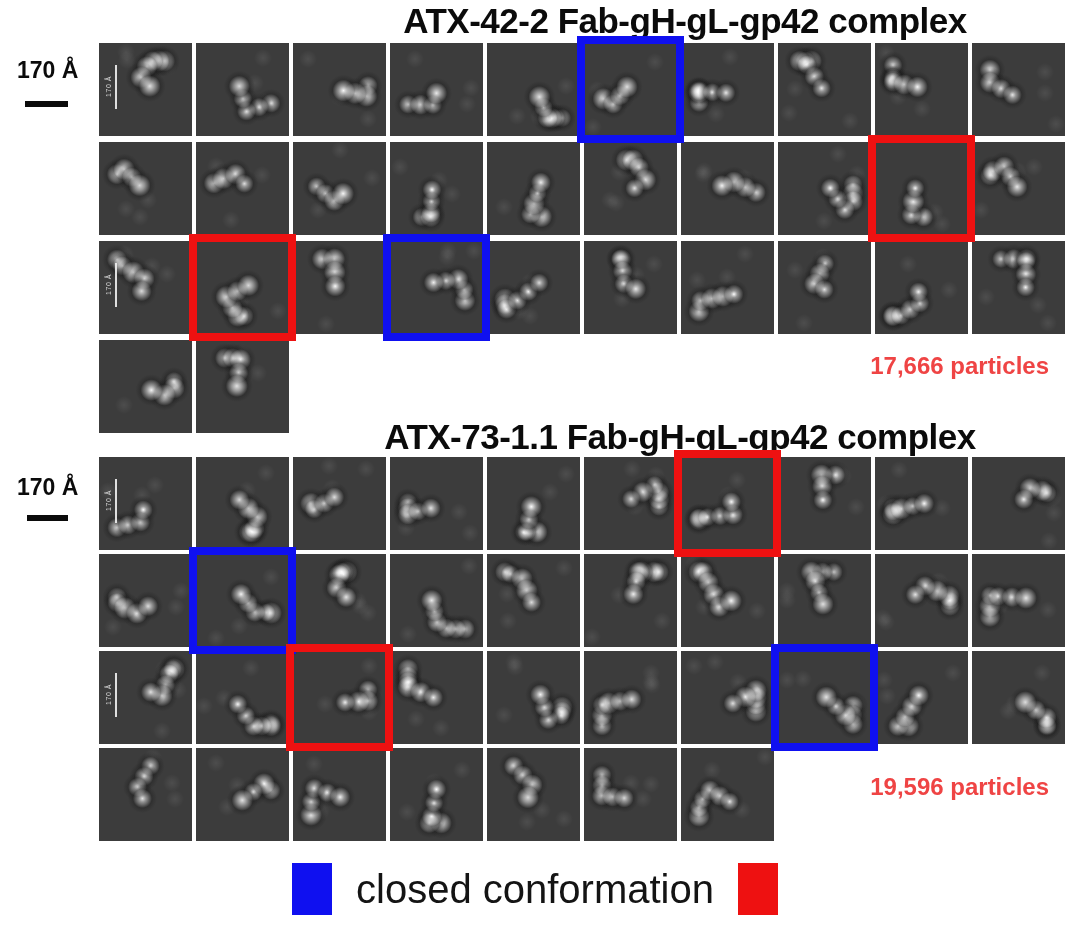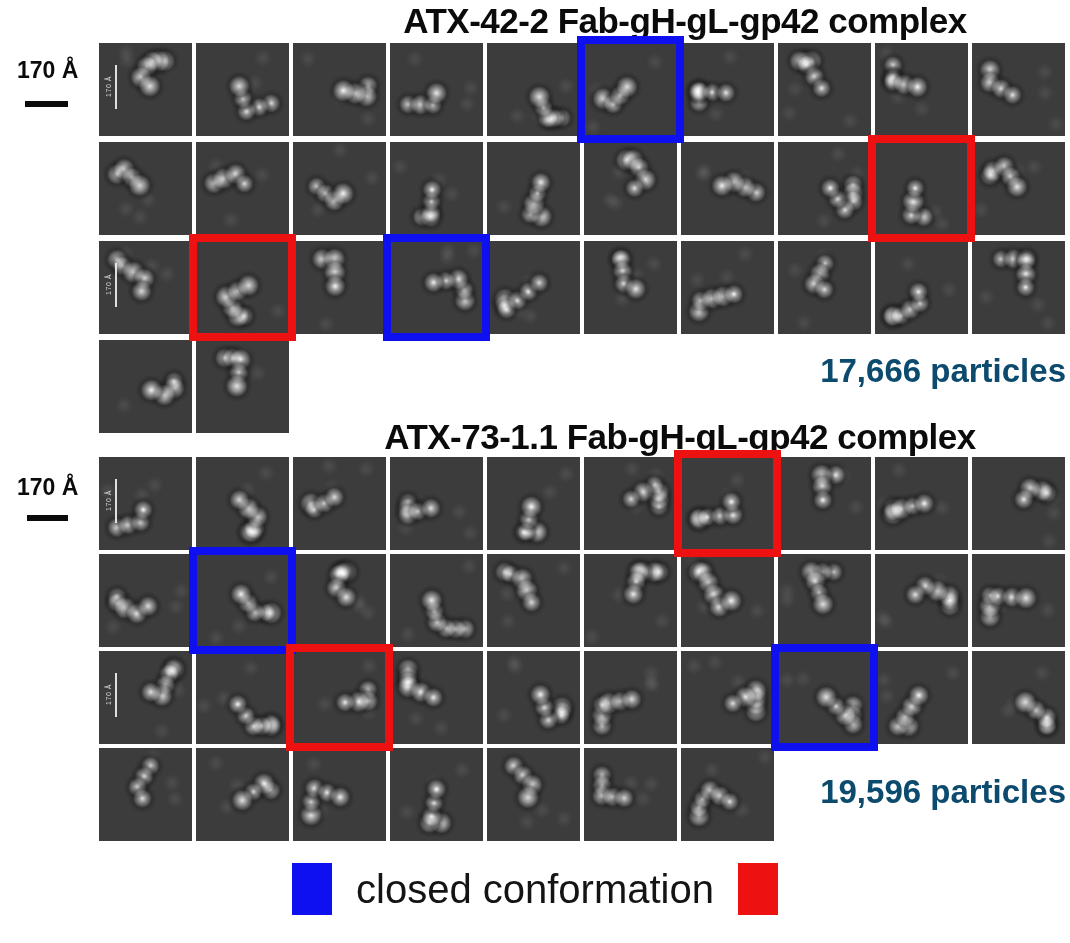--- a/index.html
+++ b/index.html
@@ -25,21 +25,21 @@
   #grid-1 .grid-row{margin-bottom:4px;}
 
   .tile{position:relative;width:93px;height:93px;background-color:#3c3c3c;flex:0 0 auto;}
   .hl{position:absolute;inset:-7px;border:8px solid #000;z-index:3;pointer-events:none;}
 
   .tile-scale{position:absolute;left:0;top:0;width:30px;height:93px;z-index:2;}
   .tile-scale .vline{position:absolute;left:16px;top:22px;width:2px;height:44px;background:rgba(238,238,238,0.92);}
   .tile-scale .slabel{position:absolute;left:-1px;top:40px;font-size:7px;color:#dcdcdc;
     transform:rotate(-90deg);transform-origin:center;white-space:nowrap;letter-spacing:0.5px;}
 
-  .particle-count{position:absolute;right:4px;font-size:33px;font-weight:bold;color:#0c4a6e;white-space:nowrap;}
+  .particle-count{position:absolute;right:21px;font-size:24px;font-weight:bold;color:#ef4444;white-space:nowrap;}
   #particles-0{top:352px;}
   #particles-1{top:773px;}
 
   .legend{position:absolute;left:0;top:863px;width:100%;display:flex;align-items:center;
     justify-content:center;gap:24px;}
   .legend .swatch{display:inline-block;width:40px;height:52px;flex:0 0 auto;}
   .legend .legend-label{font-size:40px;color:#141414;white-space:nowrap;}
 </style>
 </head>
 <body>

